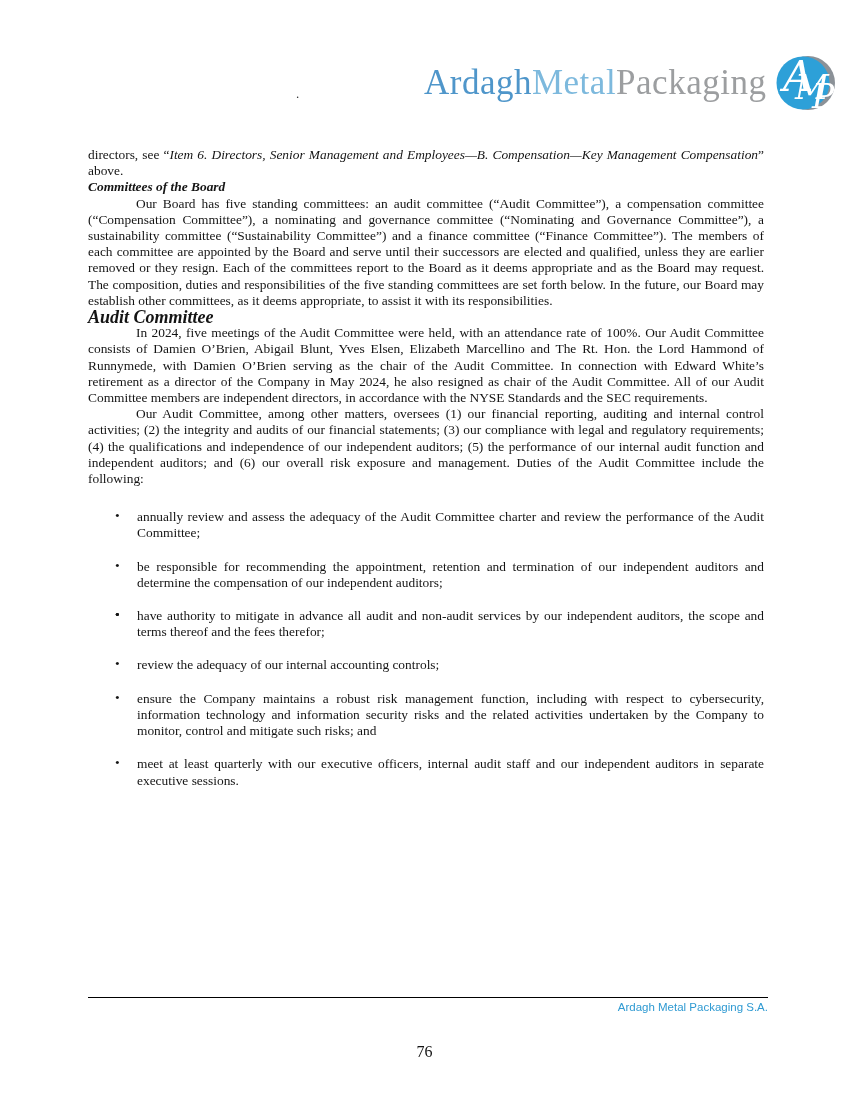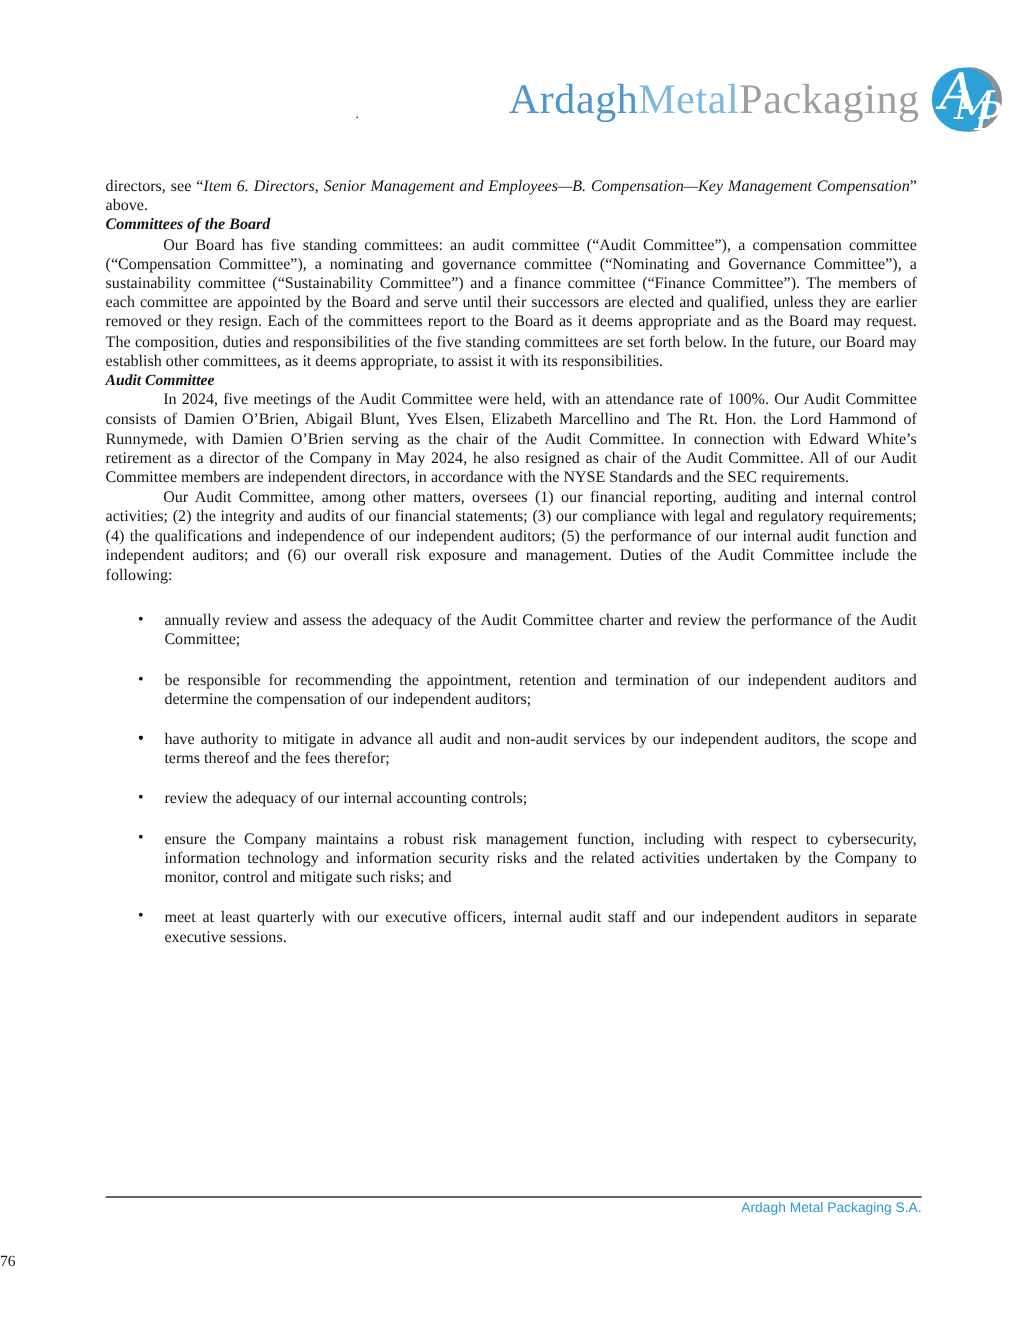--- a/index.html
+++ b/index.html
@@ -14,33 +14,33 @@
   .logo-ardagh { color:#4f96ca; }
   .logo-metal  { color:#7db9dd; }
   .logo-pack   { color:#9c9ea0; }
   .logo-mark { margin-left:8px; width:62px; height:62px; position:relative; top:-4px; }
   .stray-dot { position:absolute; left:296px; top:86px; font-size:13px; color:#333; }
   
   .content { position:absolute; left:88px; top:147px; width:676px; font-size:13.4px; line-height:16.2px; text-align:justify; }
   .content p { margin:0; }
   .para-indent { text-indent:48px; }
   .h-bold { font-weight:bold; margin:0; font-size:13.4px; }
-  .h-bolditalic { font-weight:bold; font-style:italic; margin:0; font-size:13px; }
+  .h-bolditalic { font-weight:bold; font-style:italic; margin:0; font-size:18px; }
   .it { font-style:italic; }
   .mt-sect { margin-top:21px;font-style:italic; }
   .mt-para { margin-top:16px; }
   .mt-para-sm { margin-top:12px; }
   ul.bullets { list-style:none; margin:22px 0 0 0; padding:0; }
   ul.bullets li { position:relative; padding-left:49px; margin-bottom:17px; }
   ul.bullets li .marker { position:absolute; left:27px; top:-1px; }
   
   .footer-rule { position:absolute; left:88px; top:997px; width:680px; height:1px; background:#000; }
   .footer-company { position:absolute; left:88px; top:1001px; width:680px; text-align:right;
     font-family:"Liberation Sans", sans-serif; font-size:11.5px; color:#2f9ad2; }
-  .page-number { position:absolute; left:0; top:1043px; width:100%; font-size:13px; }
+  .page-number { position:absolute; left:0; top:1043px; width:100%; text-align:center; font-size:16px; }
 </style>
 </head>
 <body>
 
 <div class="page">
 
   <div class="logo">
     <div class="logo-text">
       <span class="logo-ardagh">Ardagh</span><span class="logo-metal">Metal</span><span class="logo-pack">Packaging</span>
     </div>

